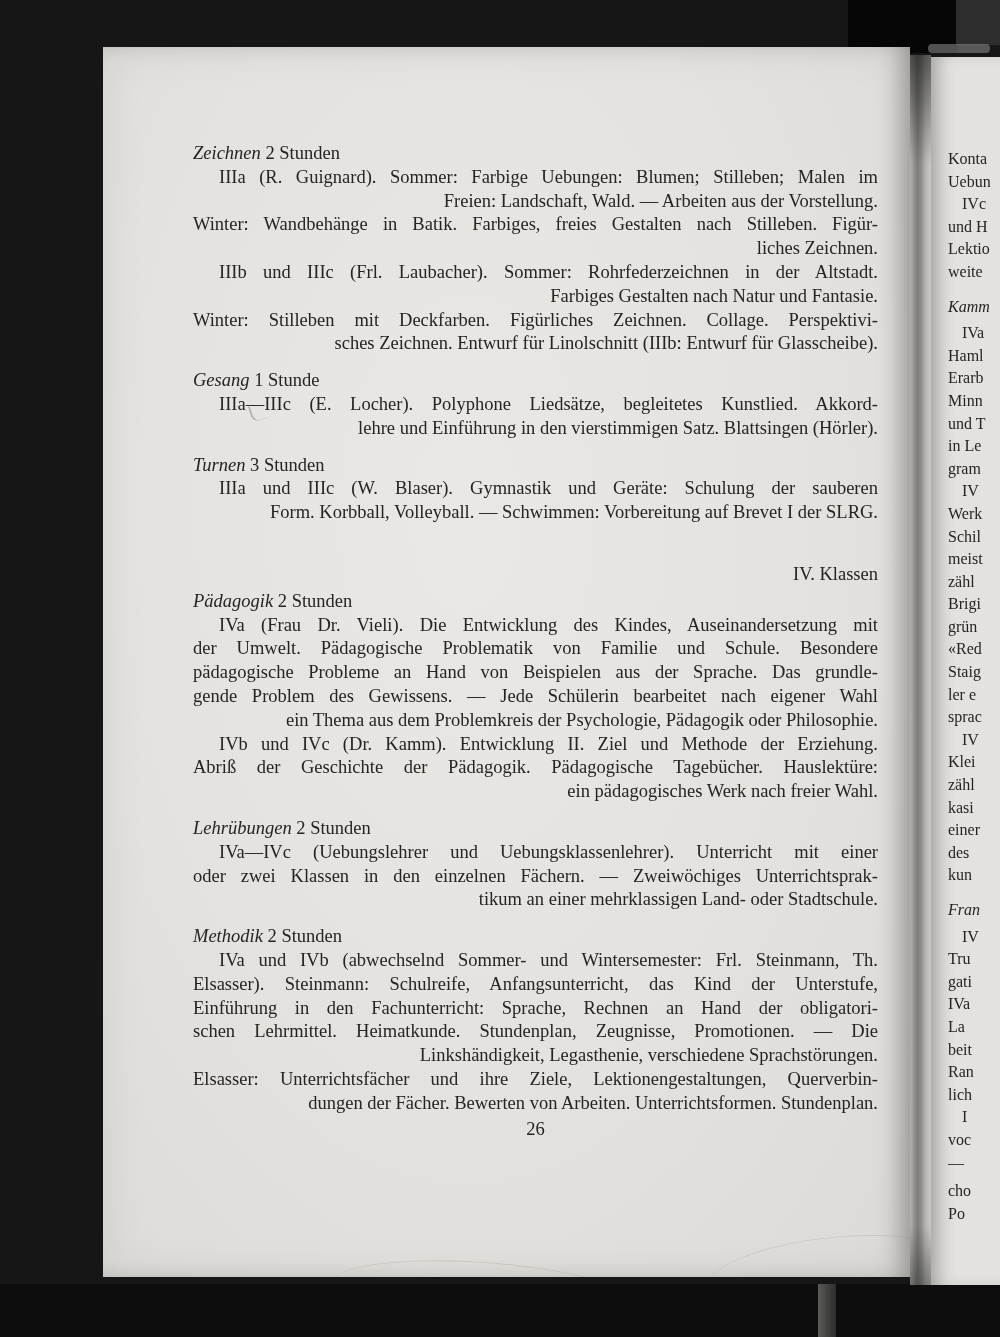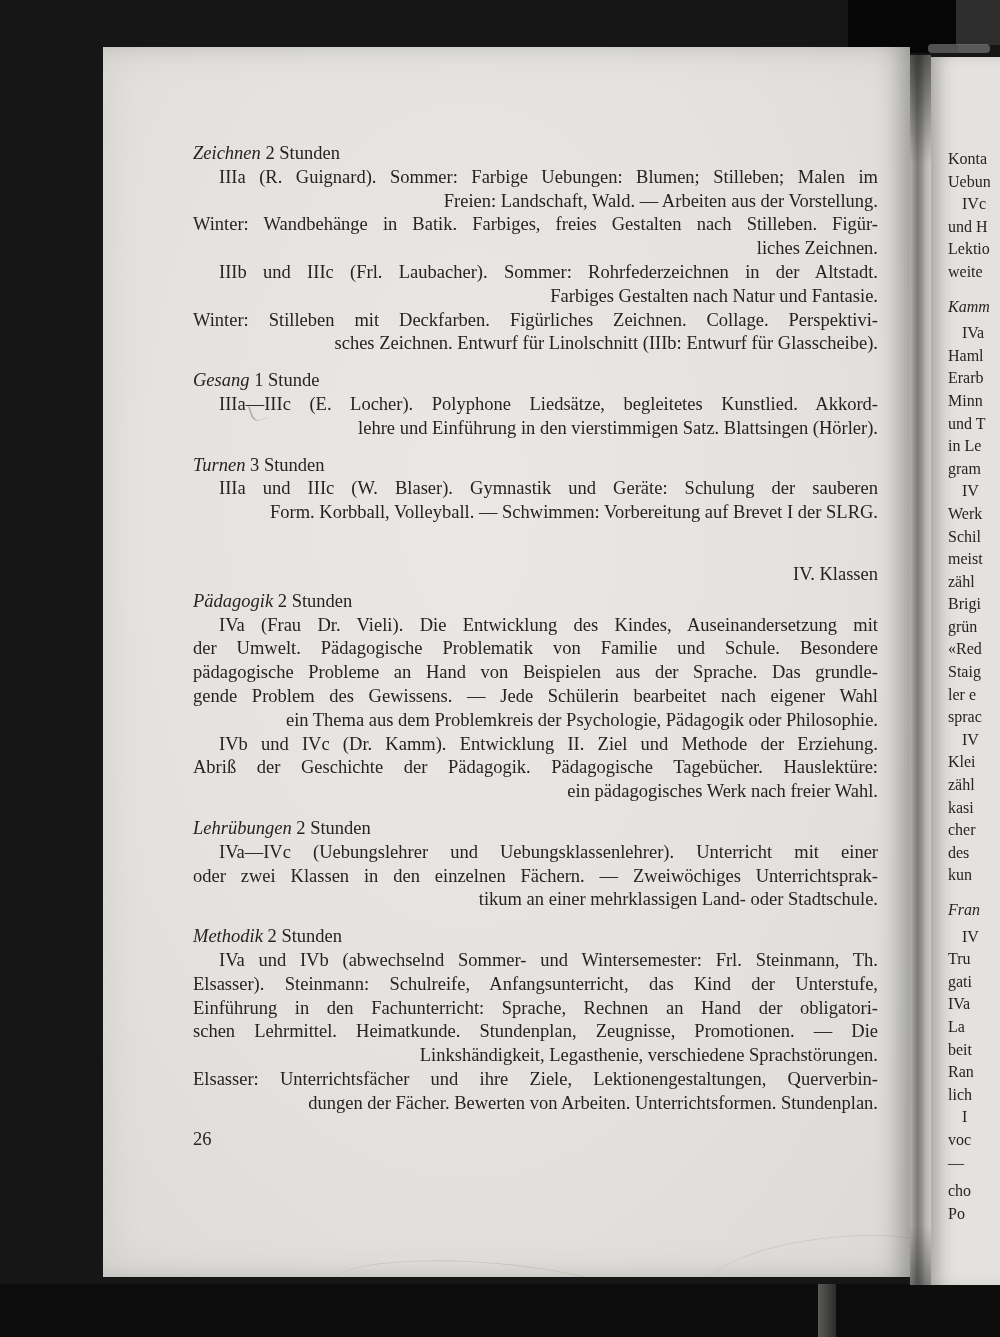--- a/index.html
+++ b/index.html
@@ -39,21 +39,21 @@
   .content{padding:95px 32px 0 90px;font-size:18.5px;line-height:23.8px;}
   .heading{margin-top:13px;}
   .content > .heading:first-child{margin-top:0;}
   .center-heading{margin-top:38px;text-align:right;}
   .center-heading + .heading{margin-top:3px;}
   .it{font-style:italic;}
   .para{margin:0;}
   .line{white-space:nowrap;text-align:right;}
   .line.just{white-space:normal;text-align:justify;text-align-last:justify;}
   .line.ind{text-indent:26px;}
-  .pagenum{margin-top:13px;}
+  .pagenum{margin-top:3px;text-align:center;}
   
   .rcontent{padding:91px 0 0 17px;font-size:16px;line-height:22.6px;}
   .rline{white-space:nowrap;}
   .rline.ind{padding-left:14px;}
   .rline.head{font-style:italic;margin-top:12px;}
   .rline.head + .rline{margin-top:4px;}
   .rline.gap{margin-top:6px;}
   
   .pencil-mark{position:absolute;left:147px;top:357px;width:14px;height:16px;
     border-left:2px solid rgba(90,88,84,.35);border-bottom:1px solid rgba(90,88,84,.2);
@@ -168,21 +168,21 @@
       <div class="rline">Brigi</div>
       <div class="rline">grün</div>
       <div class="rline">«Red</div>
       <div class="rline">Staig</div>
       <div class="rline">ler e</div>
       <div class="rline">sprac</div>
       <div class="rline ind">IV</div>
       <div class="rline">Klei</div>
       <div class="rline">zähl</div>
       <div class="rline">kasi</div>
-      <div class="rline">cher</div>
+      <div class="rline">einer</div>
       <div class="rline">des</div>
       <div class="rline">kun</div>
       <div class="rline head">Fran</div>
       <div class="rline ind">IV</div>
       <div class="rline">Tru</div>
       <div class="rline">gati</div>
       <div class="rline">IVa</div>
       <div class="rline">La</div>
       <div class="rline">beit</div>
       <div class="rline">Ran</div>

